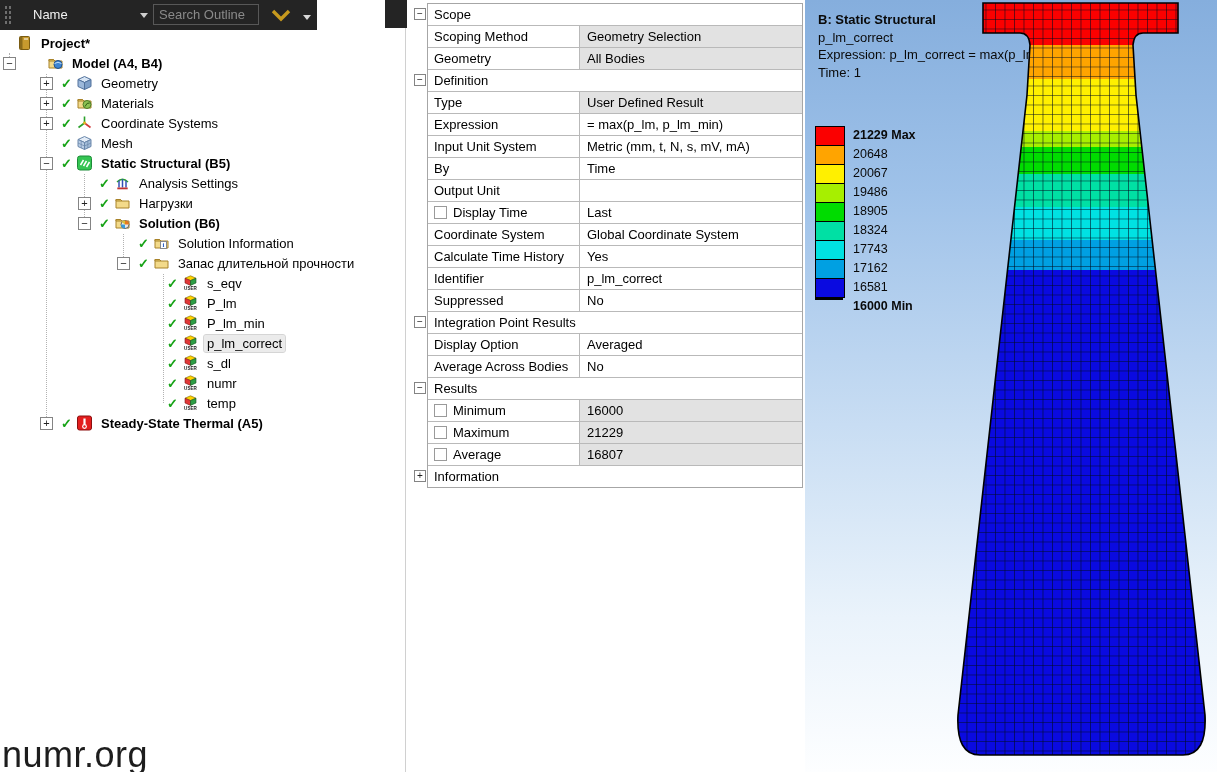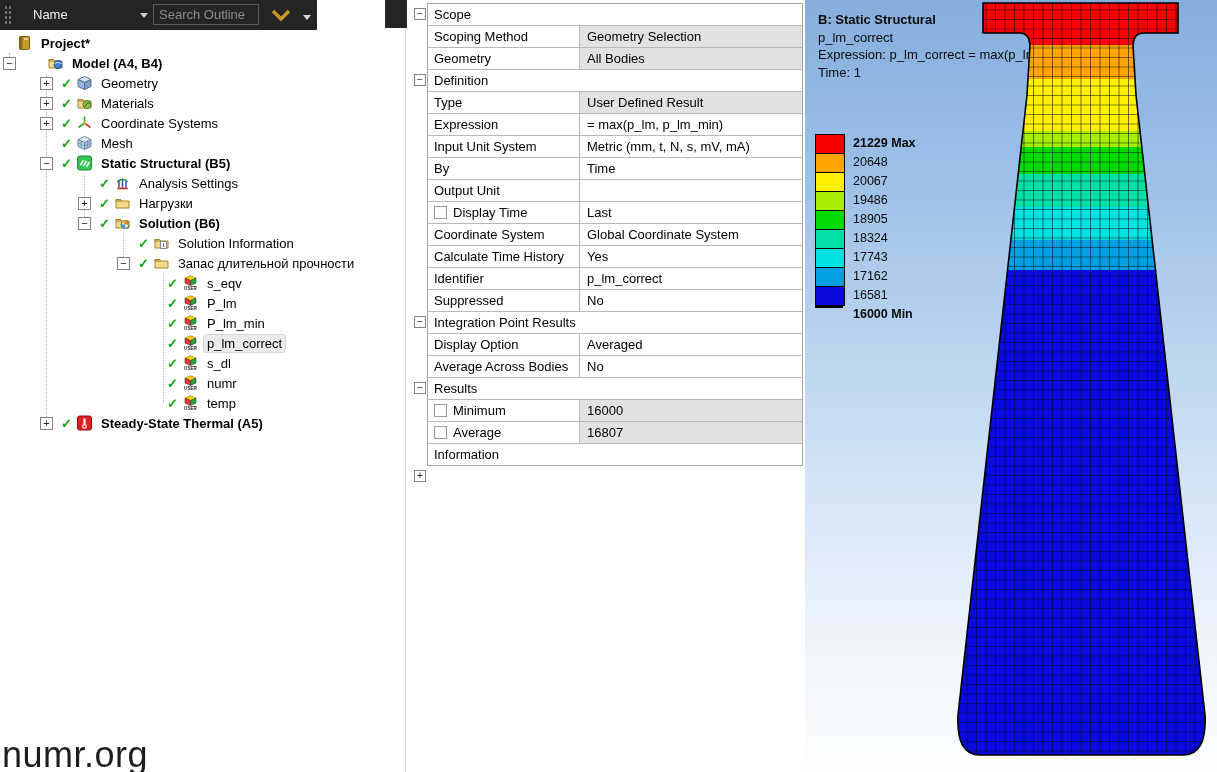--- a/index.html
+++ b/index.html
@@ -51,21 +51,21 @@
   .dcb{flex:none;width:11px;height:11px;border:1px solid #9a9a9a;background:#fff;margin-right:6px;}
   .gexp{position:absolute;left:29px;width:12px;height:12px;box-sizing:border-box;border:1px solid #848484;background:#fff;
     font-size:10px;line-height:9px;text-align:center;color:#222;}
 
   
   .viewport{position:absolute;left:805px;top:0;width:412px;height:772px;overflow:hidden;
     background:linear-gradient(180deg,#85aedd 0%,#9fc2e9 25%,#c8ddf3 55%,#eaf3fb 80%,#fdfeff 100%);}
   .annot{position:absolute;left:13px;top:11px;z-index:1;font-size:13px;color:#0a0a0a;line-height:17.5px;white-space:nowrap;}
   .annot .a0{font-weight:bold;}
   .modelsvg{position:absolute;left:0;top:0;z-index:2;}
-  .legend{position:absolute;left:10px;top:134px;z-index:3;display:flex;}
+  .legend{position:absolute;left:10px;top:126px;z-index:3;display:flex;}
   .lbar{display:flex;flex-direction:column;}
   .lsw{width:28px;height:18px;border:1px solid #000;margin-top:-1px;}
   .lsw:first-child{margin-top:0;}
   .lbase{width:28px;height:3px;background:#000;margin-top:-1px;}
   .llabels{margin-left:8px;}
   .llbl{height:19px;line-height:19px;font-size:12.5px;color:#0a0a0a;white-space:nowrap;}
   .llbl.strong{font-weight:bold;}
 </style>
 </head>
 <body>
@@ -469,20 +469,27 @@
         </div>
         <div class="drow">
           <div class="dgrouplab">Results</div>
         </div>
         <div class="drow">
           <div class="dlab">
             <span class="dcb"></span>
             <span>Minimum</span>
           </div>
           <div class="dval gray">16000</div>
+        </div>
+        <div class="drow">
+          <div class="dlab">
+            <span class="dcb"></span>
+            <span>Maximum</span>
+          </div>
+          <div class="dval gray">21229</div>
         </div>
         <div class="drow">
           <div class="dlab">
             <span class="dcb"></span>
             <span>Average</span>
           </div>
           <div class="dval gray">16807</div>
         </div>
         <div class="drow">
           <div class="dgrouplab">Information</div>

